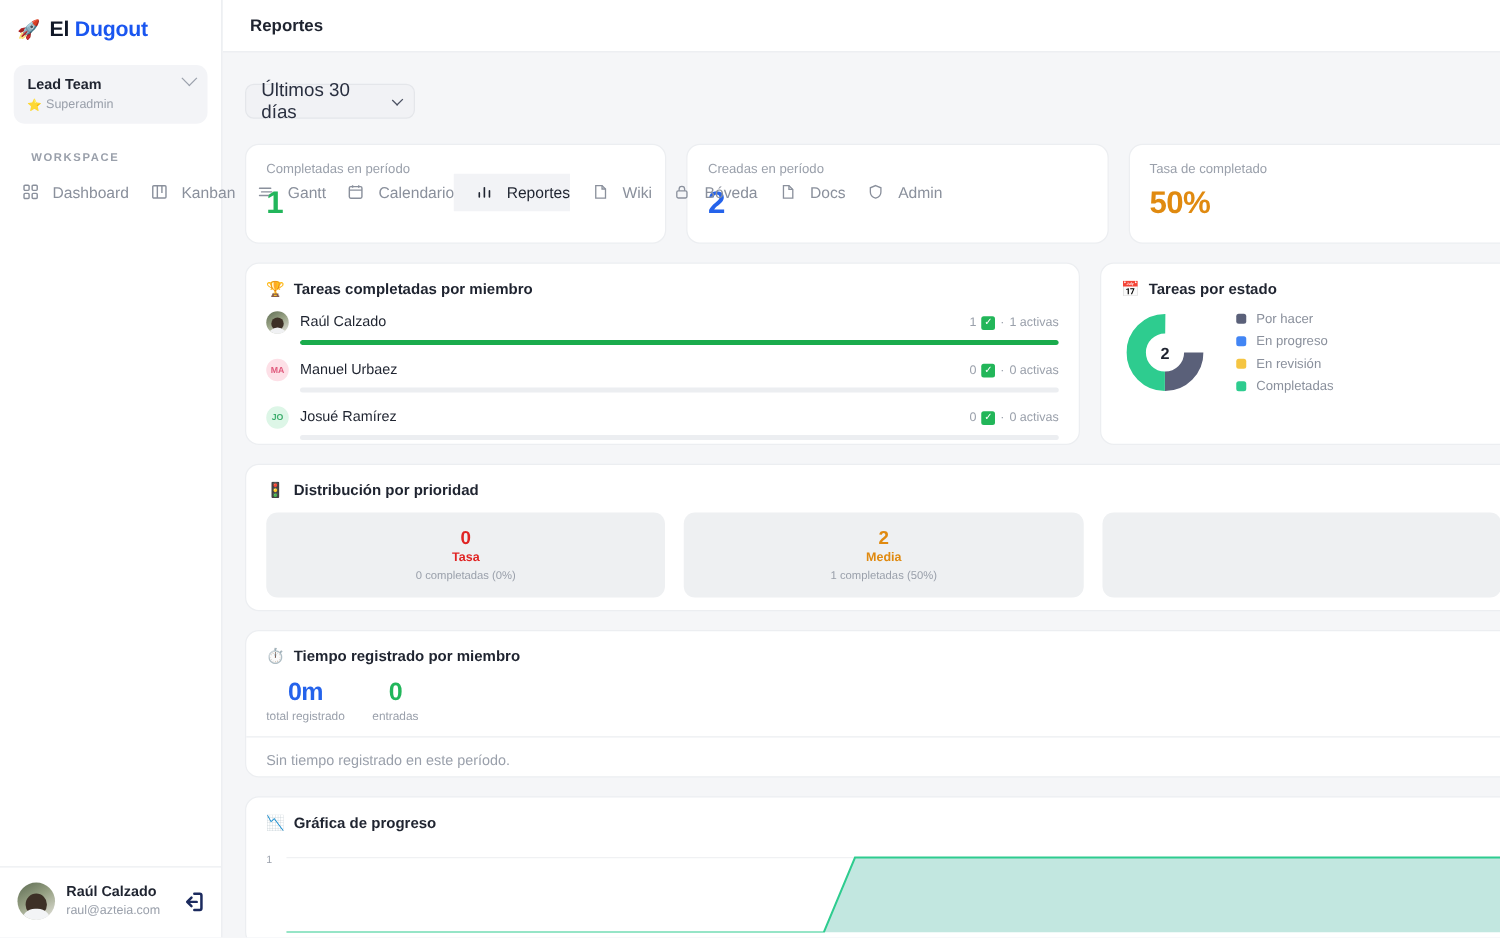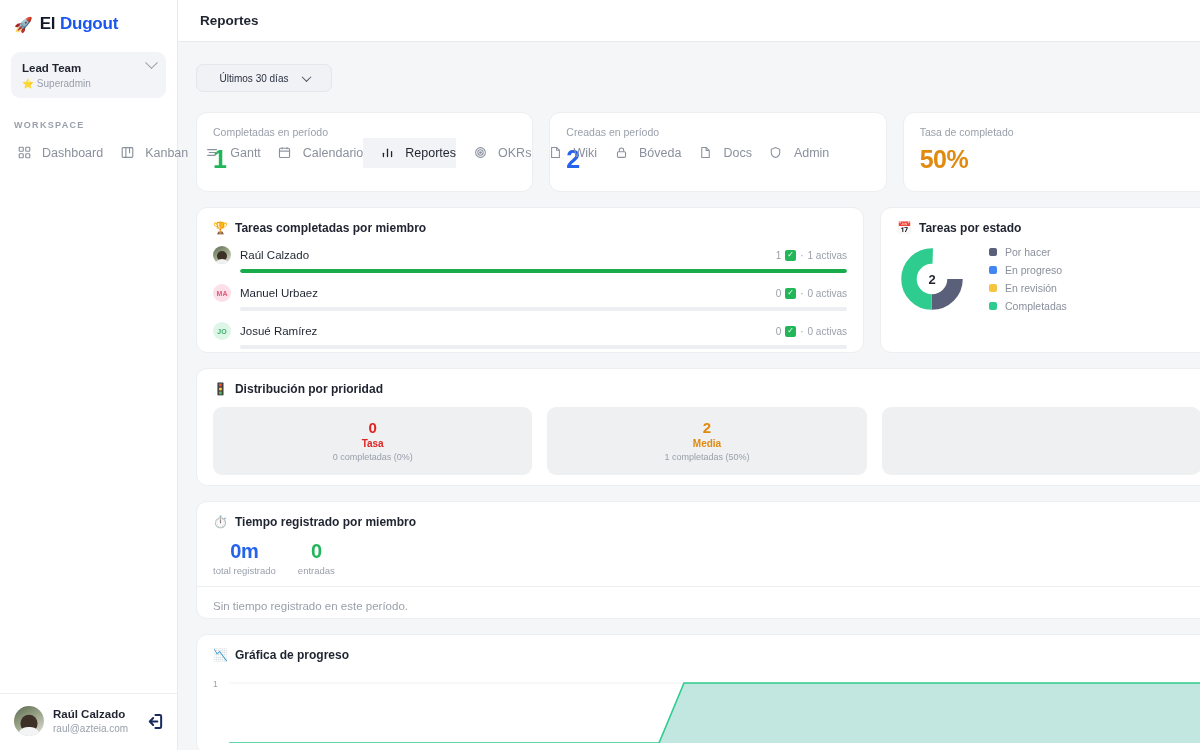--- a/index.html
+++ b/index.html
@@ -45,21 +45,21 @@
   .chev {
     width: 9px; height: 9px;
     border-right: 1.4px solid #9aa0ab;
     border-bottom: 1.4px solid #9aa0ab;
     transform: rotate(45deg) translate(-2px,-2px);
   }
 
   .section-label {
     font-size: 9px; font-weight: bold; letter-spacing: 1.3px;
     color: #9aa0ab; text-transform: uppercase;
-    padding: 22px 0 8px 14px;
+    padding: 22px 0 8px 25px;
   }
   .nav { display: flex; flex-direction: row; }
   .nav-item {
     display: flex; align-items: center; gap: 11px;
     padding: 7px 0 7px 17px;
     height: 30px;
     font-size: 12.5px; color: #8a909c;
     cursor: pointer;
   }
   .nav-item.active { background: #f2f3f6; color: #1f2430; font-weight: 500; }
@@ -105,21 +105,21 @@
   .content { flex: 1; overflow: hidden; padding: 22px 0 0 0; }
 
   .filter-bar { padding: 0 18px 0 18px; }
   .select-wrap {
     display: inline-flex; align-items: center; justify-content: center;
     background: #f1f2f5;
     border: 1px solid #e4e6ea;
     border-radius: 7px;
     height: 28px; width: 136px;
     padding: 0 10px 0 12px;
-    font-size: 10px; color: #2a3040;
+    font-size: 15px; color: #2a3040;
     cursor: pointer;
     gap: 15px;
   }
   .select-chev {
     width: 7px; height: 7px;
     border-right: 1.6px solid #4b5162;
     border-bottom: 1.6px solid #4b5162;
     transform: rotate(45deg) translate(-1px,-1px);
   }
 
@@ -280,30 +280,20 @@
       </div>
       <div class="nav-item active">
         <span class="nav-ico">
             <svg width="13" height="13" viewBox="0 0 16 16" stroke="currentColor" stroke-width="1.6" stroke-linecap="round">
               <line x1="3" y1="13" x2="3" y2="9"></line>
               <line x1="8" y1="13" x2="8" y2="4"></line>
               <line x1="13" y1="13" x2="13" y2="7"></line>
             </svg>
           </span>
         <span>Reportes</span>
-      </div>
-      <div class="nav-item">
-        <span class="nav-ico">
-            <svg width="13" height="13" viewBox="0 0 16 16" fill="none" stroke="currentColor" stroke-width="1.3">
-              <circle cx="8" cy="8" r="6"></circle>
-              <circle cx="8" cy="8" r="3.3"></circle>
-              <circle cx="8" cy="8" r="1" fill="currentColor"></circle>
-            </svg>
-          </span>
-        <span>OKRs</span>
       </div>
       <div class="nav-item">
         <span class="nav-ico">
             <svg width="13" height="13" viewBox="0 0 16 16" fill="none" stroke="currentColor" stroke-width="1.3">
               <path d="M3.2 1.8h6.2l3.4 3.4v9H3.2z"></path>
               <path d="M9.4 1.8v3.4h3.4"></path>
             </svg>
           </span>
         <span>Wiki</span>
       </div>

